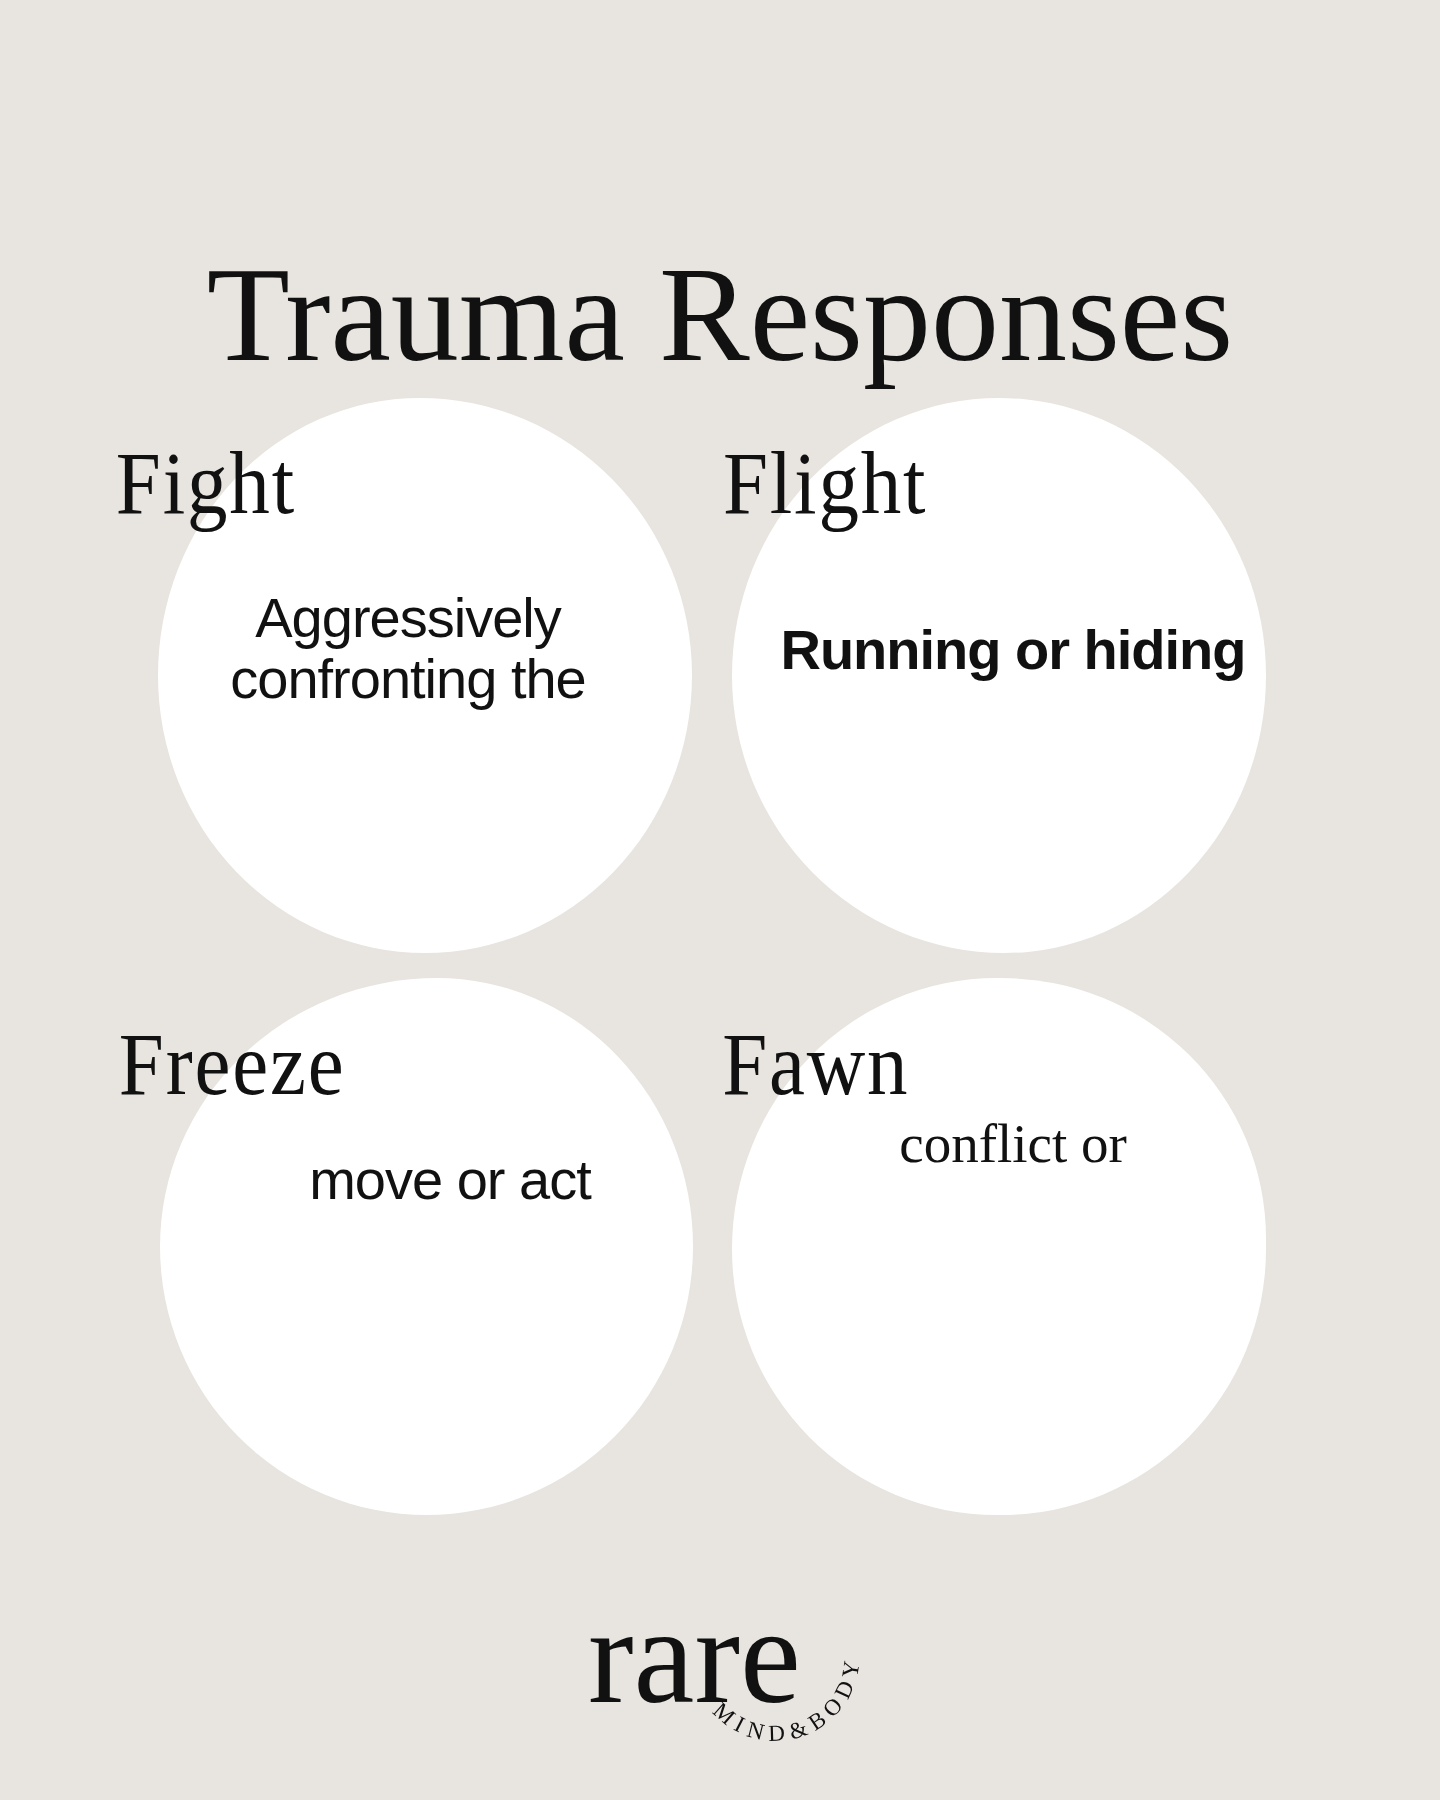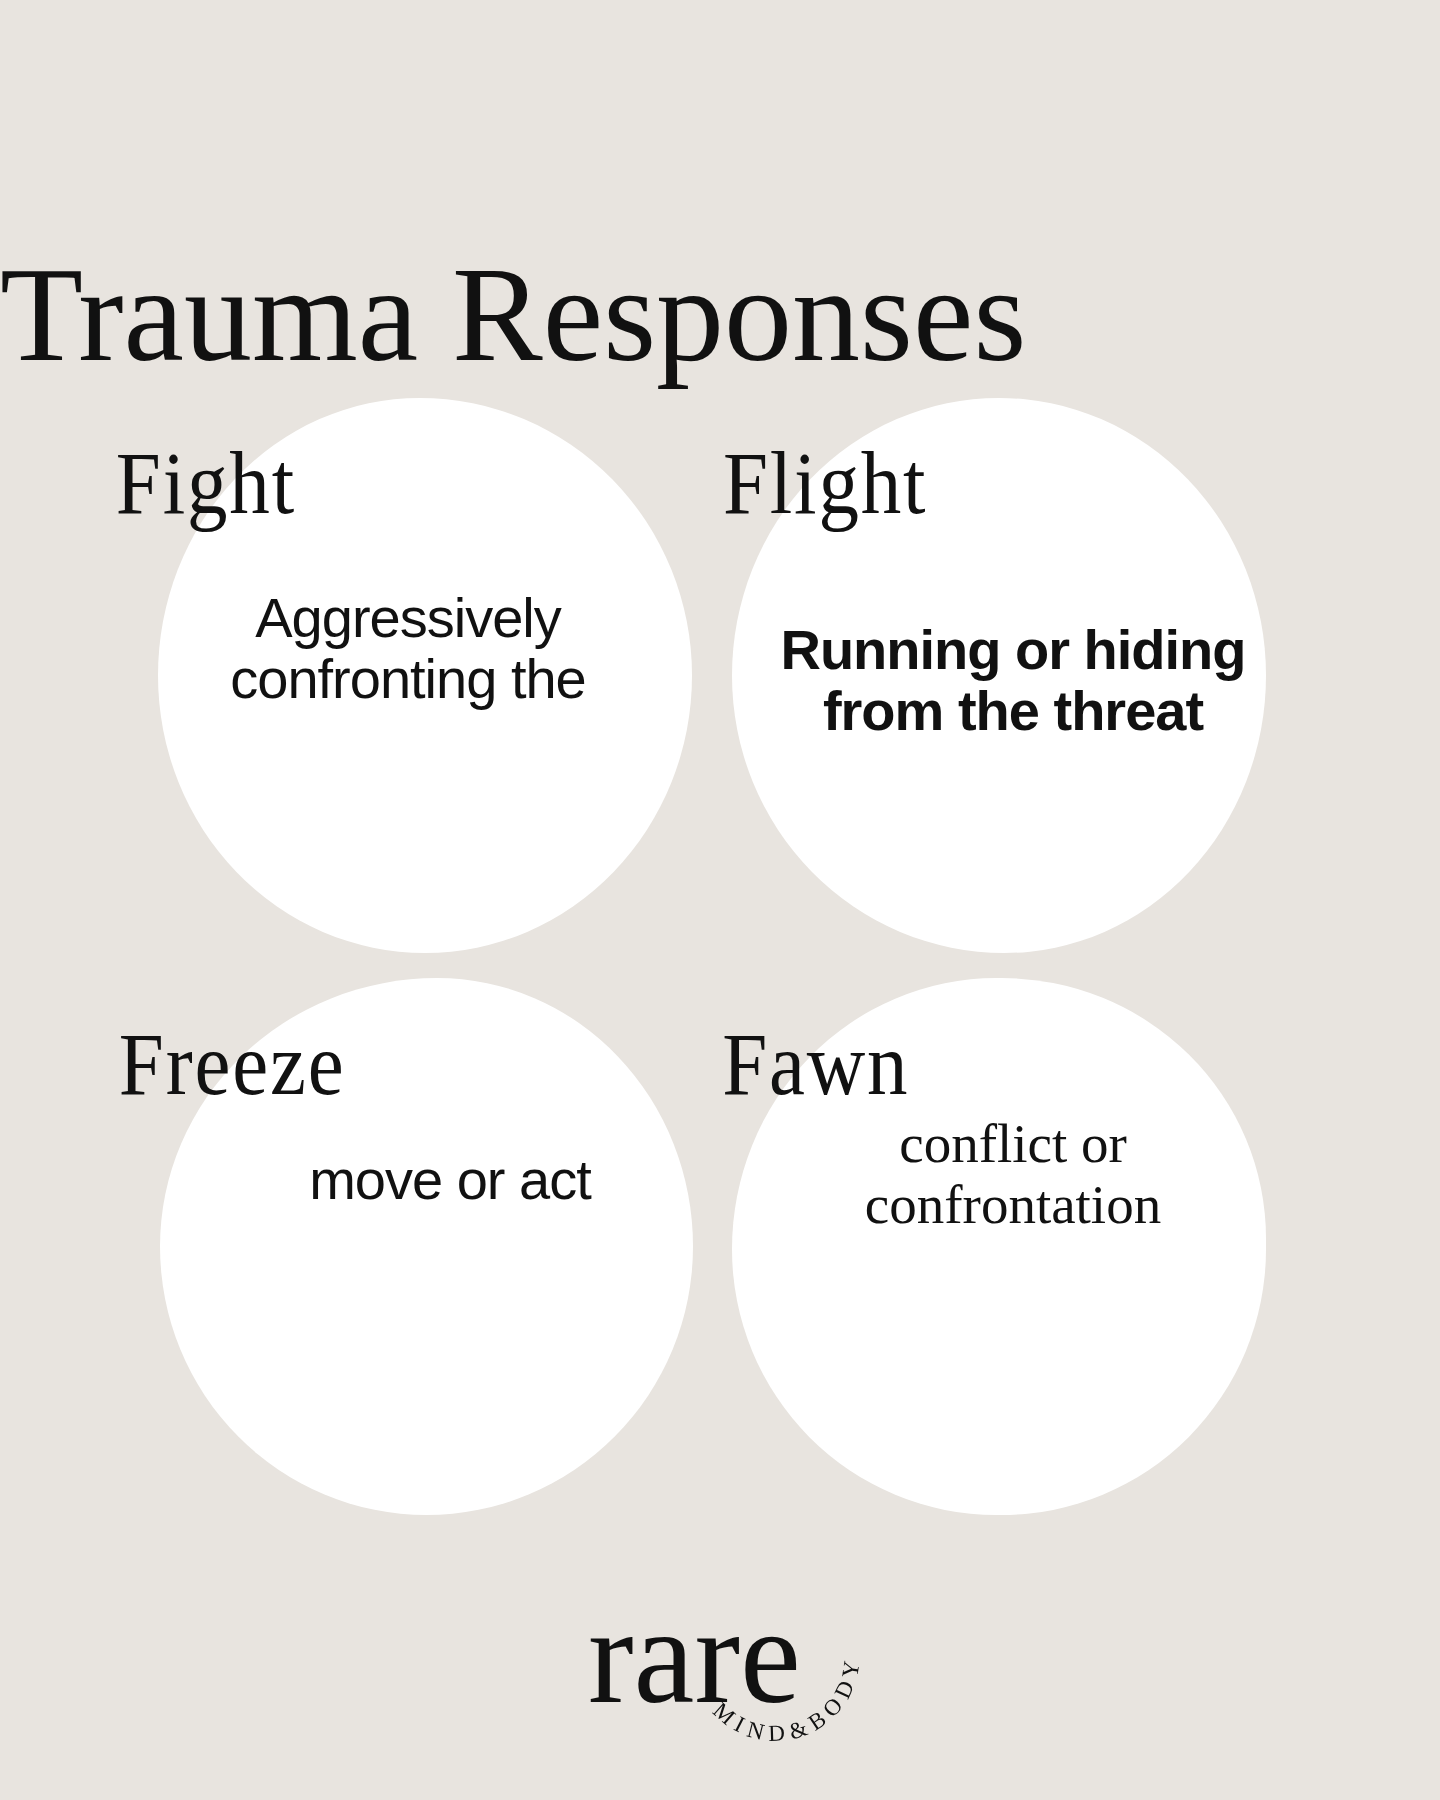--- a/index.html
+++ b/index.html
@@ -3,20 +3,21 @@
 <meta charset="utf-8">
 <style>
   html, body { margin: 0; padding: 0; }
   body {
     width: 1440px; height: 1800px; position: relative; overflow: hidden;
     background: #e8e4df;
     color: #111111;
   }
   .title {
     position: absolute; left: 0; top: 246px; width: 1440px;
+    text-align: center;
     font-family: "Liberation Serif", serif;
     font-size: 136px; line-height: 136px; font-weight: normal;
     letter-spacing: 0px;
     white-space: nowrap;
   }
   .circle {
     position: absolute; background: #ffffff; border-radius: 50%;
   }
   .c1 { left: 158px; top: 398px; width: 534px; height: 555px; border-radius: 49% 51% 50% 50% / 50% 50% 50% 50%; }
   .c2 { left: 732px; top: 398px; width: 534px; height: 555px; border-radius: 50% 50% 49% 51% / 50% 50% 50% 50%; }
@@ -73,34 +74,32 @@
   <div class="heading h1"><span>Fight</span></div>
   <div class="desc d1">
     <span class="line">Aggressively</span>
     <span class="line">confronting the</span>
   </div>
 
   <div class="circle c2"></div>
   <div class="heading h2"><span>Flight</span></div>
   <div class="desc d2">
     <span class="line">Running or hiding</span>
-    <span class="line">from the threat</span>
   </div>
 
   <div class="circle c3"></div>
   <div class="heading h3"><span>Freeze</span></div>
   <div class="desc d3">
     <span class="line">move or act</span>
   </div>
 
   <div class="circle c4"></div>
   <div class="heading h4"><span>Fawn</span></div>
   <div class="desc d4 serif">
     <span class="line">conflict or</span>
-    <span class="line">confrontation</span>
   </div>
 
   <div class="logo">rare</div>
   <svg class="logo-arc" viewBox="0 0 1440 1800" xmlns="http://www.w3.org/2000/svg">
     <defs>
       <path id="tagline-arc" d="M 712 1712 A 84 84 0 0 0 858 1642" fill="none"></path>
     </defs>
     <text>
       <textPath href="#tagline-arc" startOffset="0" textLength="200" lengthAdjust="spacing">MIND&amp;BODY</textPath>
     </text>

